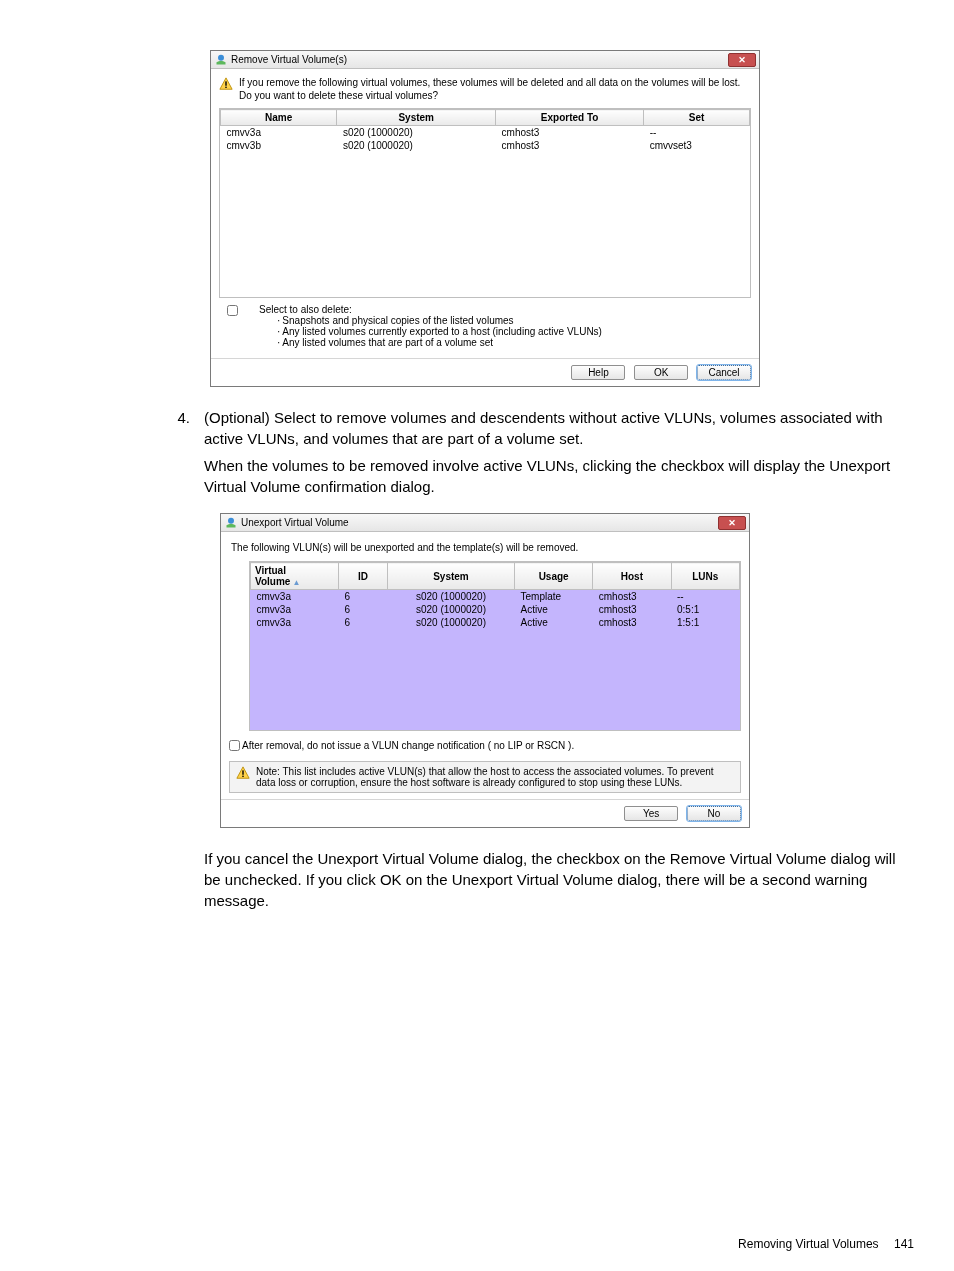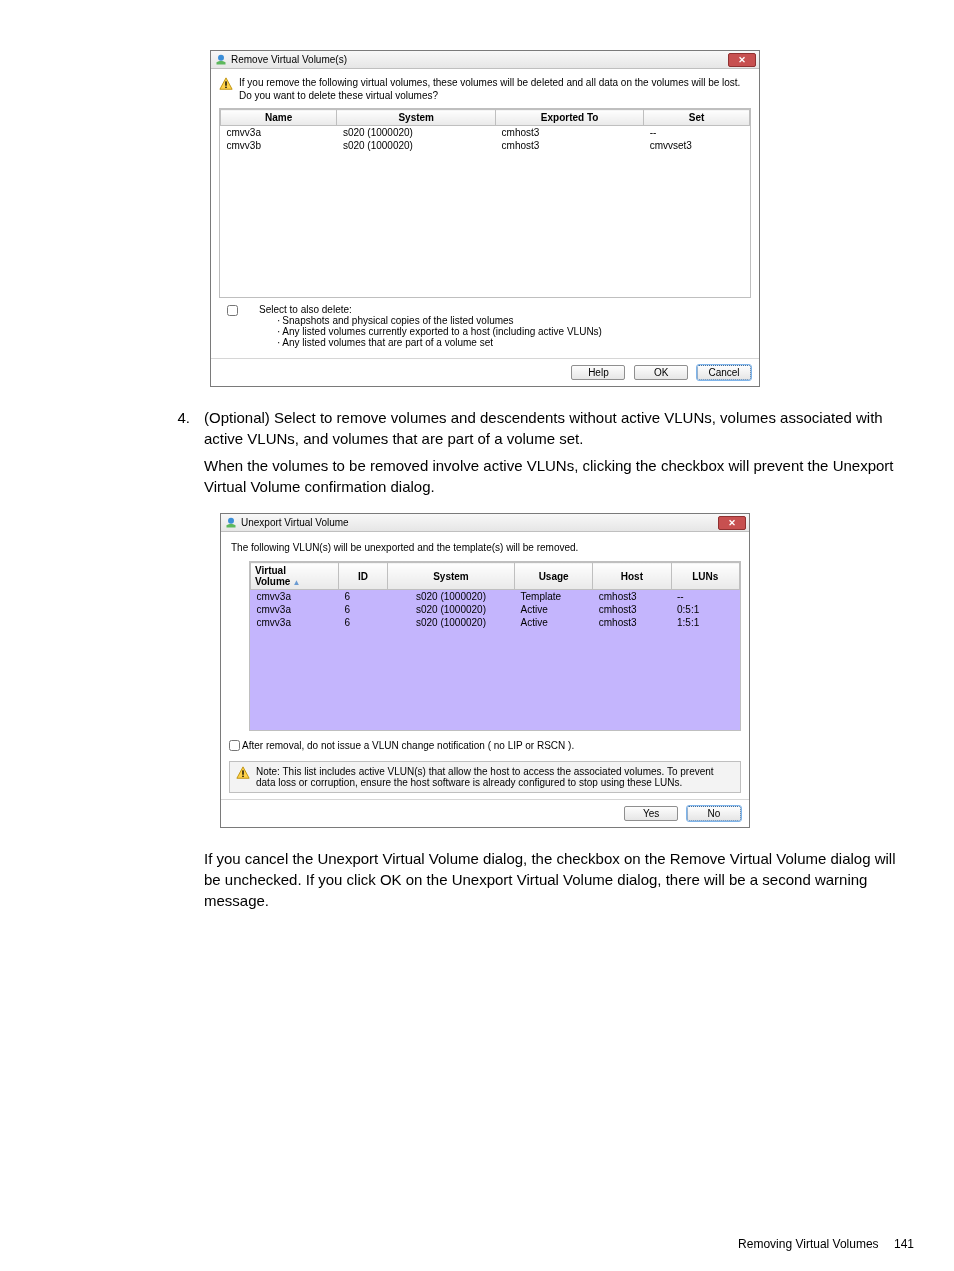--- a/index.html
+++ b/index.html
@@ -210,21 +210,21 @@
       <span class="btn">Help</span>
       <span class="btn">OK</span>
       <span class="btn focus">Cancel</span>
     </div>
   </div>
 
   <div class="ol-item">
     <div class="ol-num">4.</div>
     <div class="ol-text">(Optional) Select to remove volumes and descendents without active VLUNs, volumes associated with active VLUNs, and volumes that are part of a volume set.</div>
   </div>
-  <div class="p-indent">When the volumes to be removed involve active VLUNs, clicking the checkbox will prevent the Unexport Virtual Volume confirmation dialog.</div>
+  <div class="p-indent">When the volumes to be removed involve active VLUNs, clicking the checkbox will display the Unexport Virtual Volume confirmation dialog.</div>
 
   <div class="dialog" style="width:530px">
     <div class="dialog-titlebar">
       <span class="app-icon">
         <svg viewBox="0 0 16 16">
             <circle cx="8" cy="5" r="4" fill="#3b8ed8"></circle>
             <path d="M2 11 Q8 7 14 11 L14 14 L2 14 Z" fill="#5db85c"></path>
           </svg>
       </span>
       <span class="dialog-title">Unexport Virtual Volume</span>

